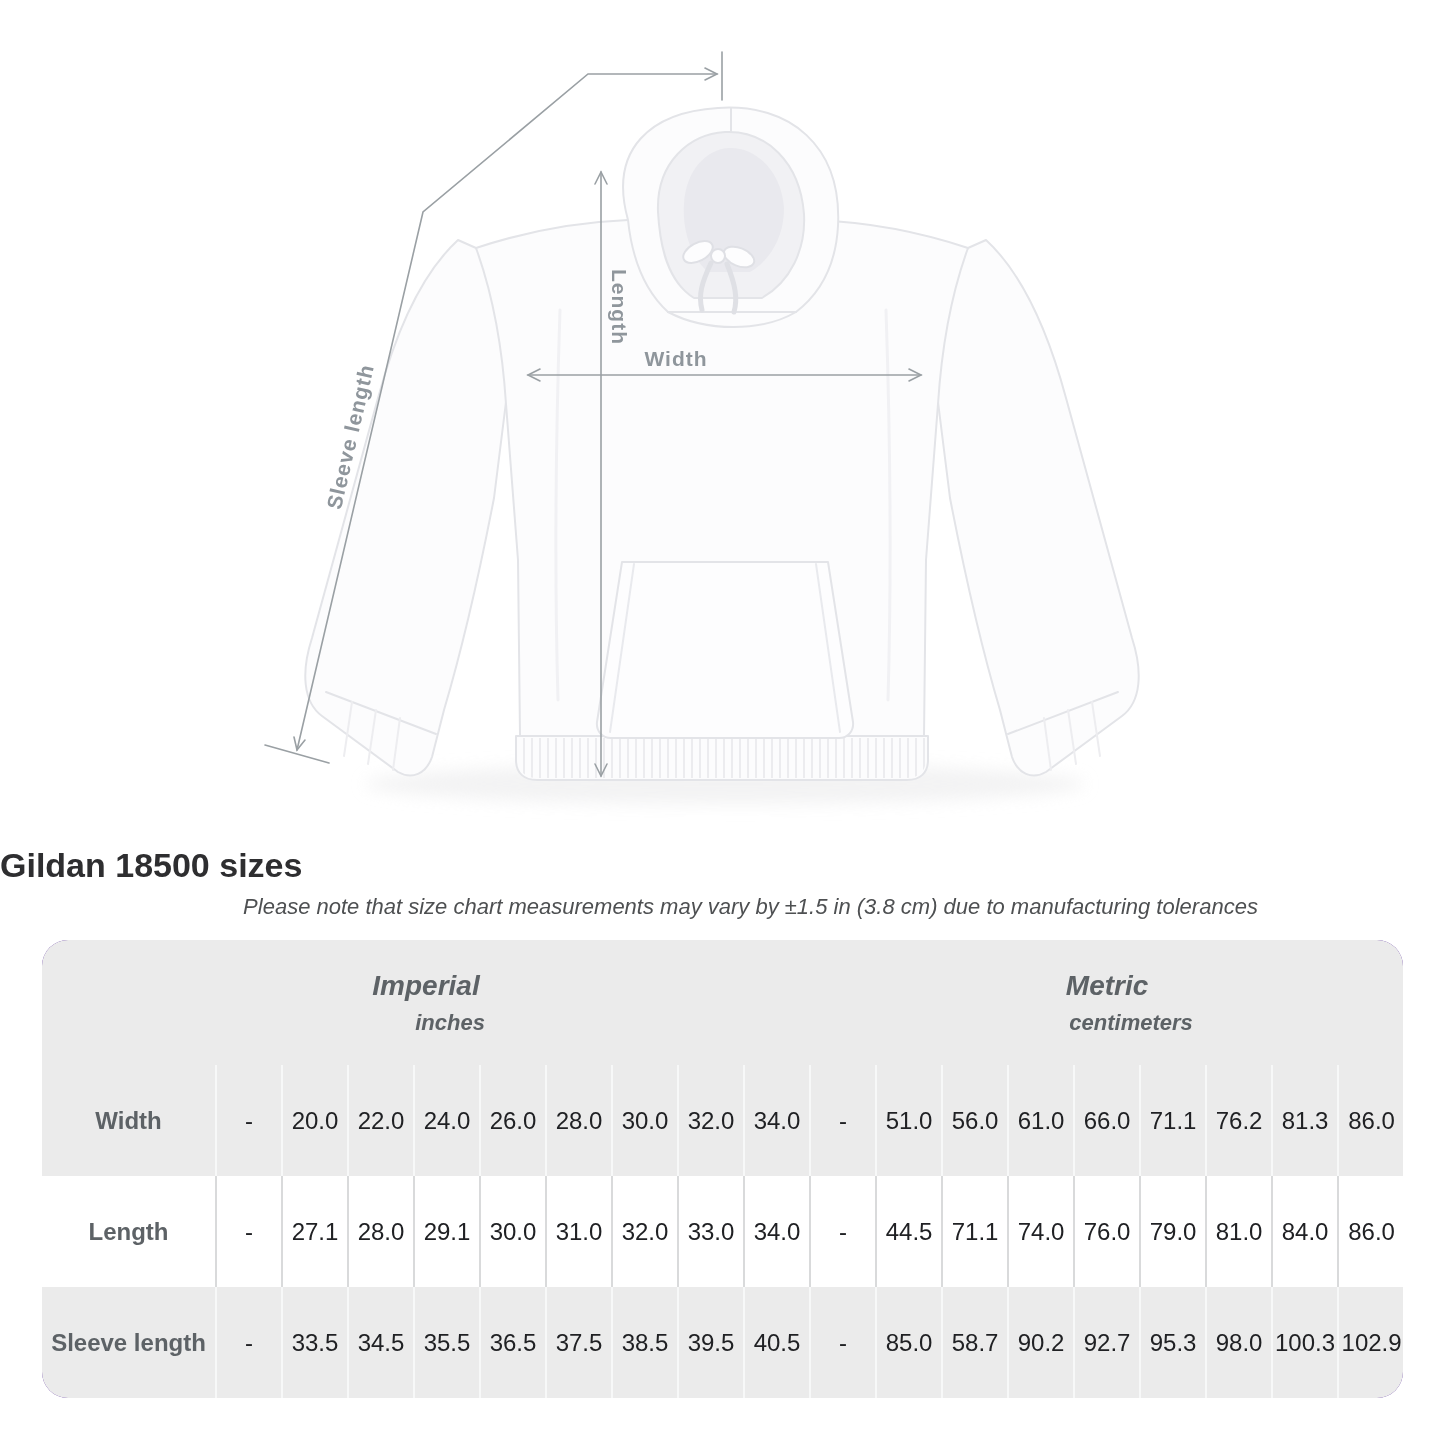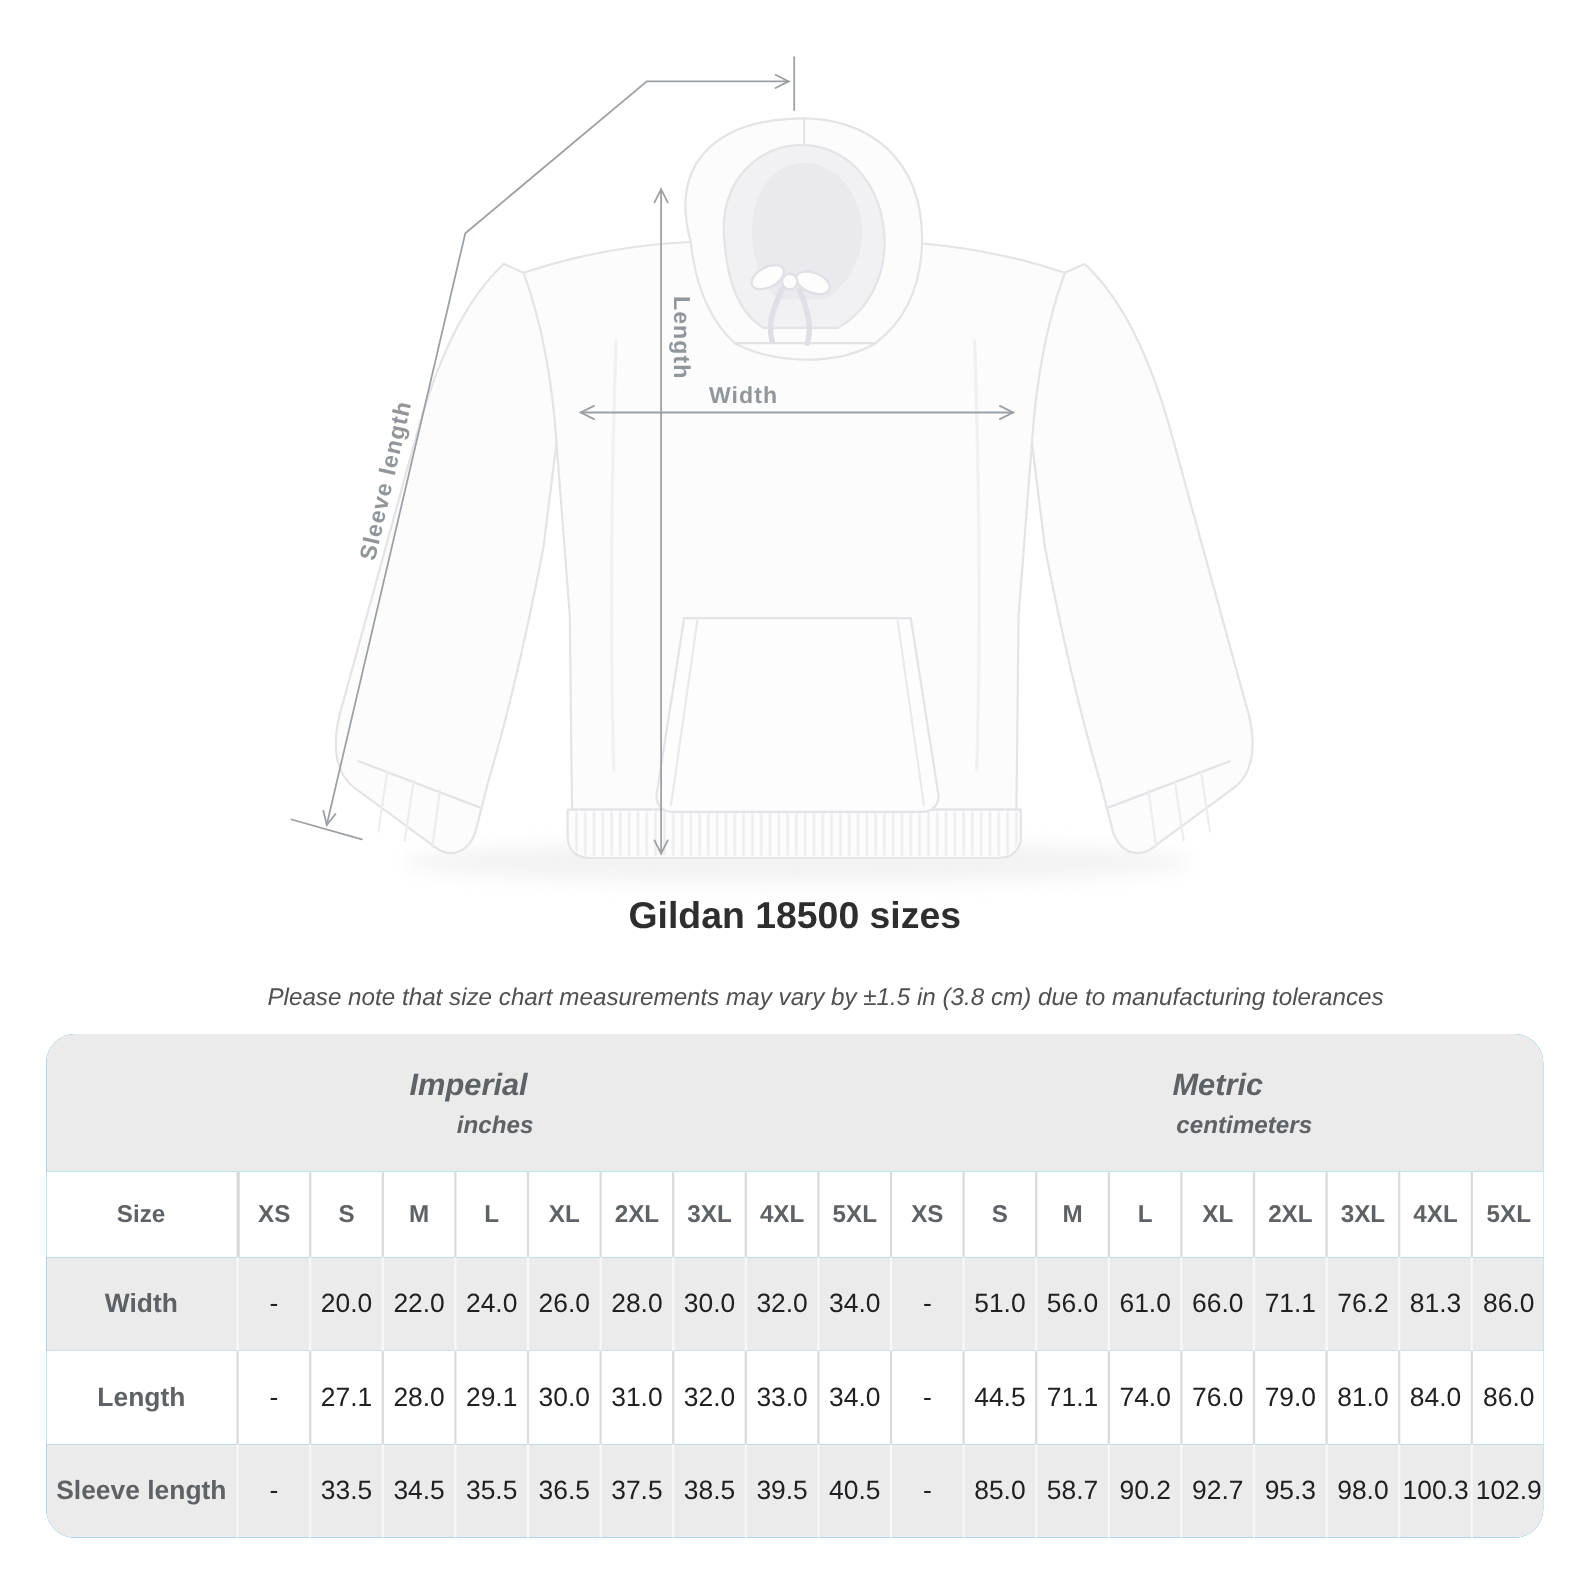--- a/index.html
+++ b/index.html
@@ -8,31 +8,31 @@
     background:#ffffff; font-family:"Liberation Sans", sans-serif;
   }
   
   .diagram-svg { position:absolute; left:0; top:0; }
   .mlabel {
     font-family:"Liberation Sans", sans-serif;
     font-weight:bold; font-size:21px; fill:#8f969c; stroke:none; letter-spacing:1px;
   }
   
   .title {
-    position:absolute; top:814px; left:0; width:100%;
-    text-align:center; font-size:34px; font-weight:bold; color:#2e2e30;
+    position:absolute; top:846px; left:0; width:100%;
+    font-size:34px; font-weight:bold; color:#2e2e30;
   }
   .subtitle {
     position:absolute; top:894px; left:0; width:100%;
     text-align:center; font-size:22px; font-style:italic; color:#4e5052;margin-left:28px;
   }
   
   .table-wrap {
     position:absolute; left:42px; top:940px; width:1361px; height:458px;
-    background:#0ea5e9; border-radius:26px; overflow:hidden;
+    background:#4c1d95; border-radius:26px; overflow:hidden;
   }
   table.size-table {
     width:1361px; height:458px; border-collapse:collapse; table-layout:fixed;
     font-family:"Liberation Sans", sans-serif;
   }
   col.c-label { width:174px; }
   col.c-size  { width:66px; }
   th, td { text-align:center; vertical-align:middle; padding:0; }
   .band-row th { height:125px; background:#ebebeb; vertical-align:middle; }
   .gname { font-size:28px; font-weight:bold; font-style:italic; color:#5d6266; }
@@ -150,41 +150,20 @@
         <tr class="band-row">
           <th colspan="10">
             <div class="gname">Imperial</div>
             <div class="gunit">inches</div>
           </th>
           <th colspan="9">
             <div class="gname">Metric</div>
             <div class="gunit">centimeters</div>
           </th>
         </tr>
-        <tr class="hdr-row" id="hdr-row">
-          <th>Size</th>
-        <th class="first-data">XS</th>
-            <th>S</th>
-            <th>M</th>
-            <th>L</th>
-            <th>XL</th>
-            <th>2XL</th>
-            <th>3XL</th>
-            <th>4XL</th>
-            <th>5XL</th>
-            <th>XS</th>
-            <th>S</th>
-            <th>M</th>
-            <th>L</th>
-            <th>XL</th>
-            <th>2XL</th>
-            <th>3XL</th>
-            <th>4XL</th>
-            <th>5XL</th>
-          </tr>
       </thead>
       <tbody id="table-body">
           <tr class="r-gray">
             <td class="row-label">Width</td>
             <td class="first-data">-</td>
             <td>20.0</td>
             <td>22.0</td>
             <td>24.0</td>
             <td>26.0</td>
             <td>28.0</td>

